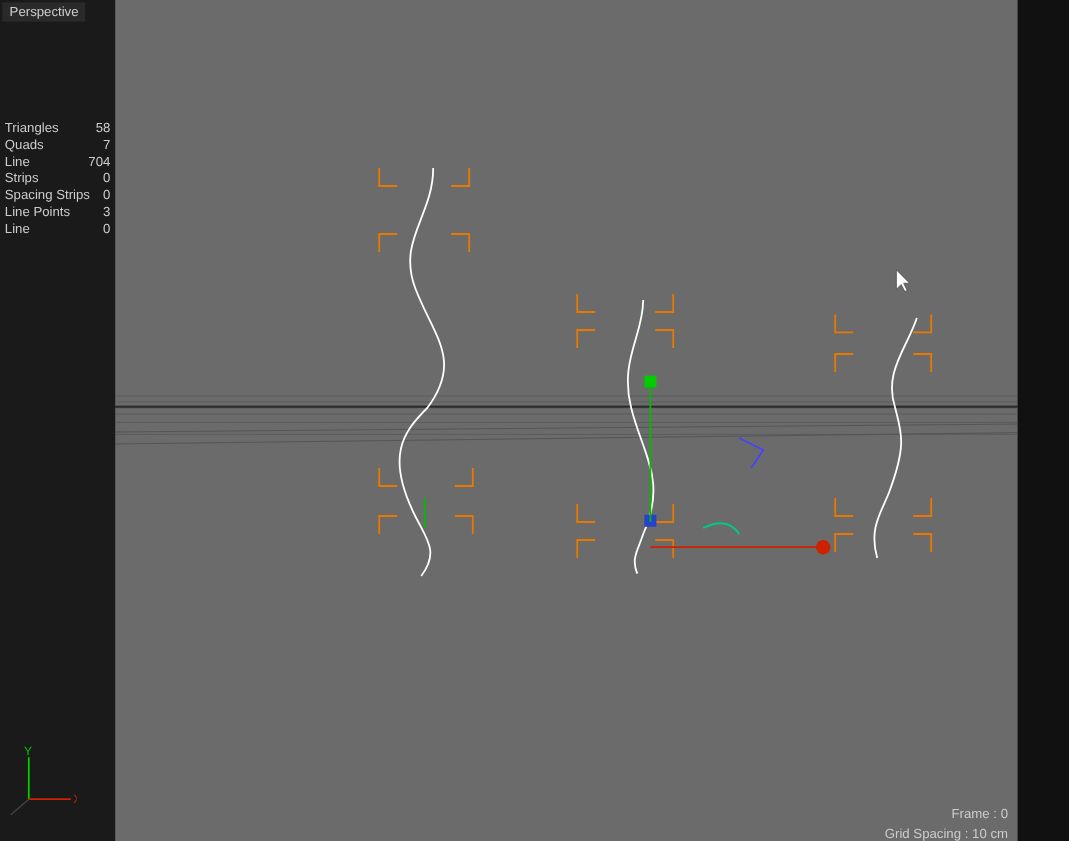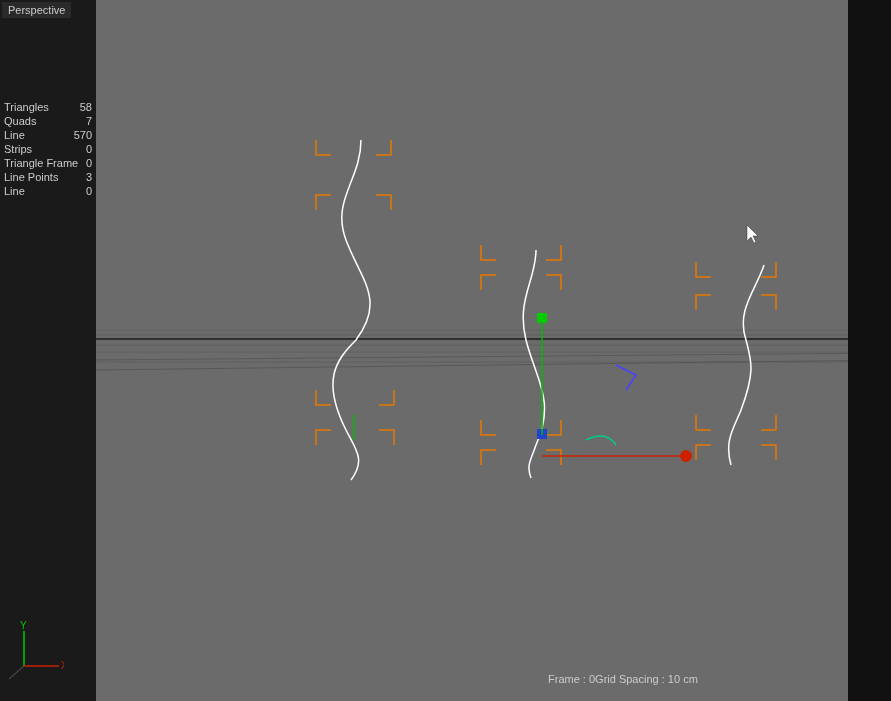--- a/index.html
+++ b/index.html
@@ -81,21 +81,22 @@
       height: 701px;
     }
 
     
     #bottom-bar {
       position: absolute;
       bottom: 0; right: 0;
       width: 300px;
       height: 30px;
       display: flex;
-      flex-direction: row;
+      flex-direction: column;
+      align-items: flex-end;
       padding-right: 8px;
       padding-bottom: 2px;
       z-index: 20;
     }
 
     .bottom-info {
       color: #ccc;
       font-size: 11px;
       line-height: 16px;
     }
@@ -121,28 +122,28 @@
       <div class="stat-row">
         <span class="stat-label">Triangles</span>
         <span class="stat-value">58</span>
       </div>
       <div class="stat-row">
         <span class="stat-label">Quads</span>
         <span class="stat-value">7</span>
       </div>
       <div class="stat-row">
         <span class="stat-label">Line</span>
-        <span class="stat-value">570</span>
+        <span class="stat-value">704</span>
       </div>
       <div class="stat-row">
         <span class="stat-label">Strips</span>
         <span class="stat-value">0</span>
       </div>
       <div class="stat-row">
-        <span class="stat-label">Triangle Frame</span>
+        <span class="stat-label">Spacing Strips</span>
         <span class="stat-value">0</span>
       </div>
       <div class="stat-row">
         <span class="stat-label">Line Points</span>
         <span class="stat-value">3</span>
       </div>
       <div class="stat-row">
         <span class="stat-label">Line</span>
         <span class="stat-value">0</span>
       </div>

